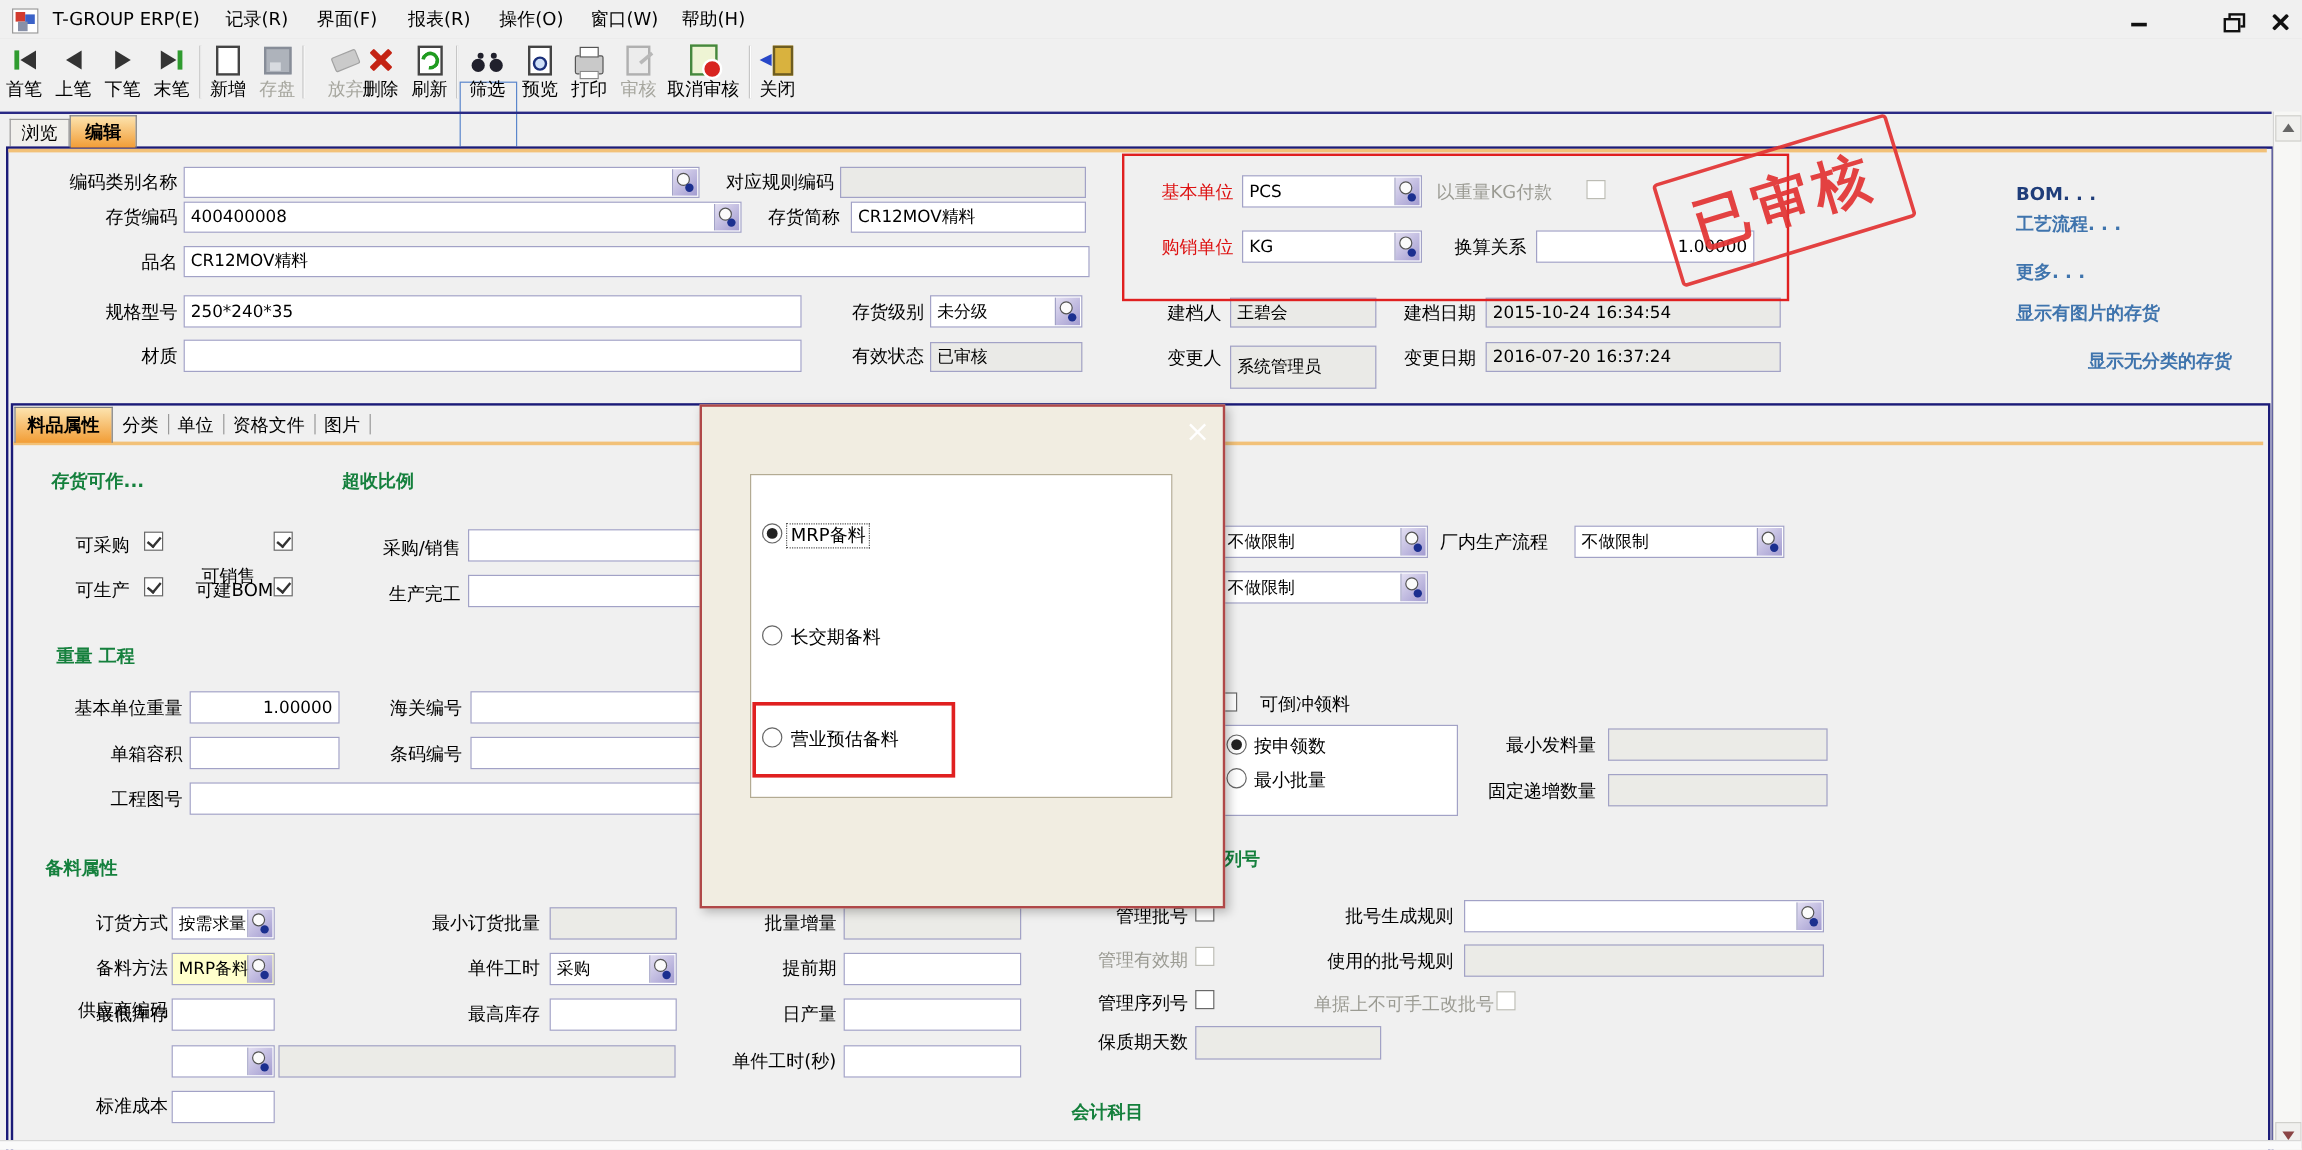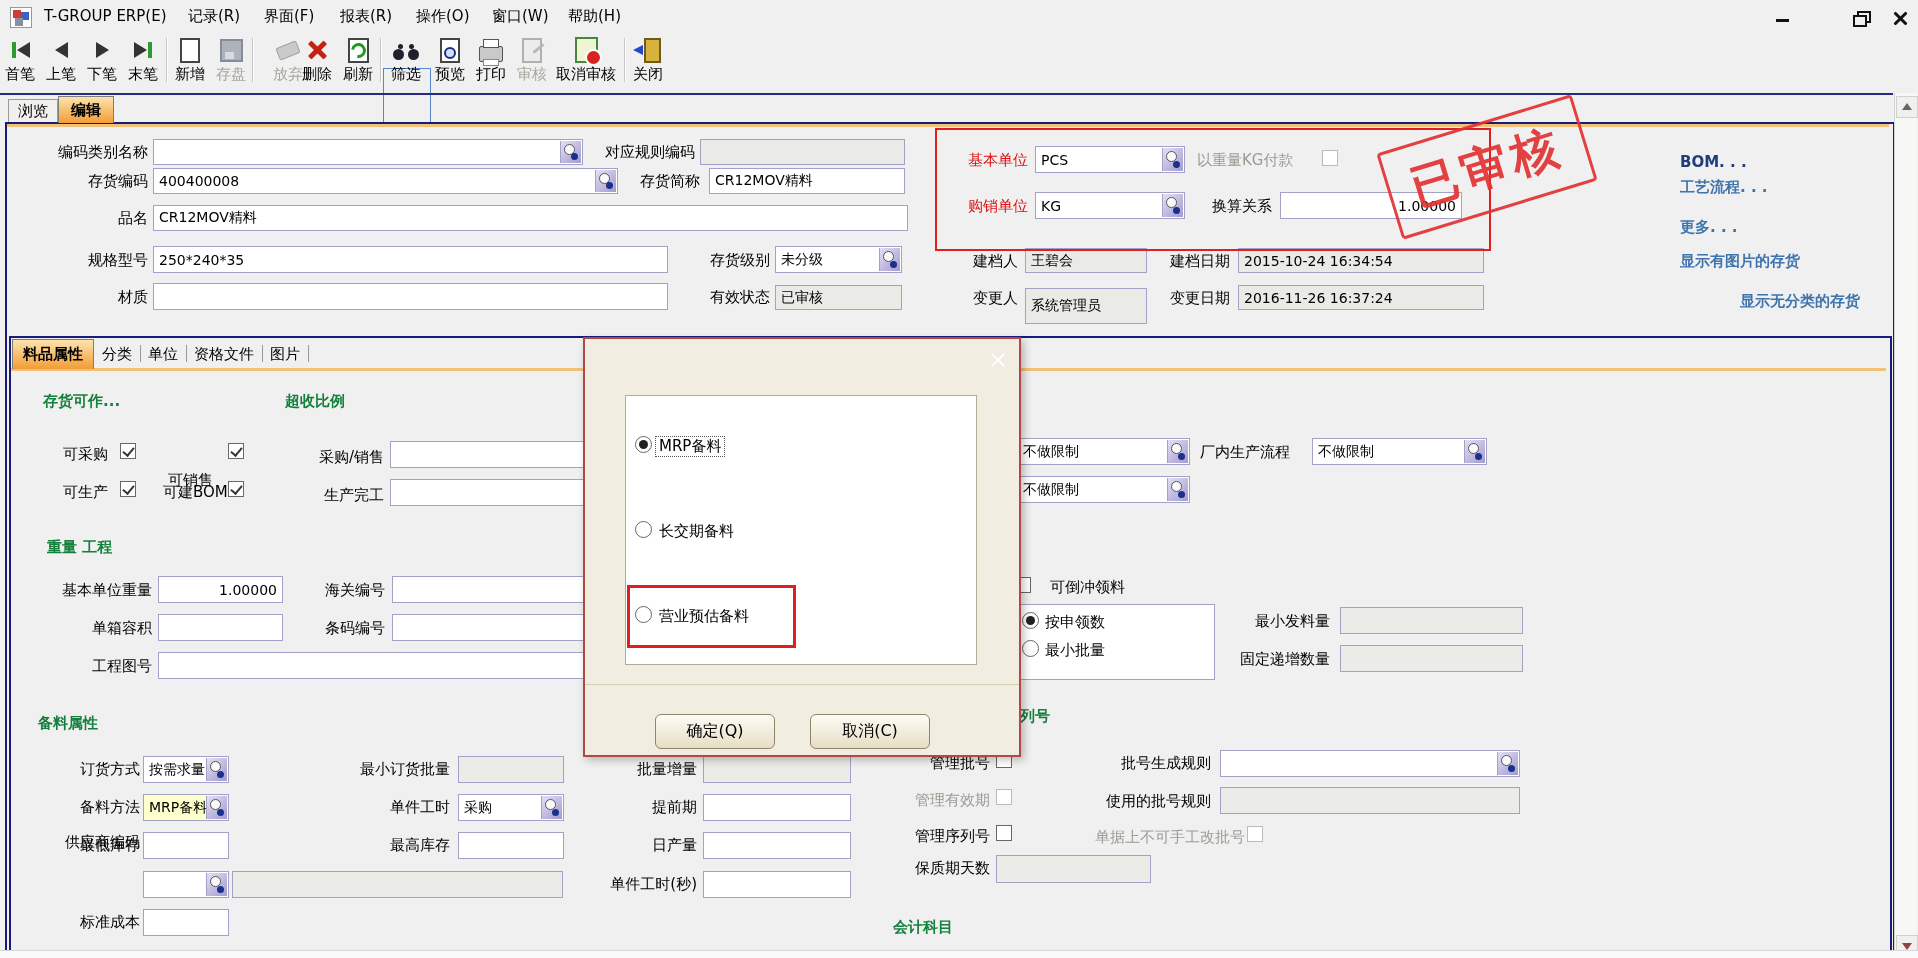--- a/index.html
+++ b/index.html
@@ -259,21 +259,21 @@
 <div class="lbl r" style="left:630px;top:288px;width:140px">有效状态</div>
 <div class="inp ro" style="left:775px;top:285px;width:127px;height:25px">
     <span>已审核</span>
   </div>
 <div class="lbl r" style="left:878px;top:289px;width:140px">变更人</div>
 <div class="inp ro" style="left:1025px;top:288px;width:122px;height:36px">
     <span>系统管理员</span>
   </div>
 <div class="lbl r" style="left:1090px;top:289px;width:140px">变更日期</div>
 <div class="inp ro" style="left:1238px;top:285px;width:246px;height:25px">
-    <span>2016-11-26 16:37:24</span>
+    <span>2016-07-20 16:37:24</span>
   </div>
 
 <div class="redbox" style="left:935px;top:128px;width:552px;height:119px;z-index:5"></div>
 <div class="lbl r red" style="left:938px;top:151px;width:90px">基本单位</div>
 <div class="inp lkp" style="left:1035px;top:146px;width:150px;height:27px">
     <span>PCS</span>
     <i class="lk"></i>
   </div>
 <div class="lbl gray" style="left:1197px;top:151px">以重量KG付款</div>
 <span class="cb dis" style="left:1322px;top:150px"></span>
@@ -443,17 +443,13 @@
       <u></u>
     </span>
   <div class="dlist"></div>
   <span class="radio sel" style="left:50px;top:97px"></span>
   <span class="dopt-label focus" style="left:70px;top:97px">MRP备料</span>
   <span class="radio" style="left:50px;top:182px"></span>
   <span class="dopt-label" style="left:74px;top:183px">长交期备料</span>
   <span class="radio" style="left:50px;top:267px"></span>
   <span class="dopt-label" style="left:74px;top:268px">营业预估备料</span>
   <div class="redbox" style="left:42px;top:246px;width:163px;height:57px;border-width:3px"></div>
-  <div class="dfoot">
-    <button class="dbtn" style="left:70px">确定(Q)</button>
-    <button class="dbtn" style="left:225px">取消(C)</button>
-  </div>
 </div>
 
 </body></html>

